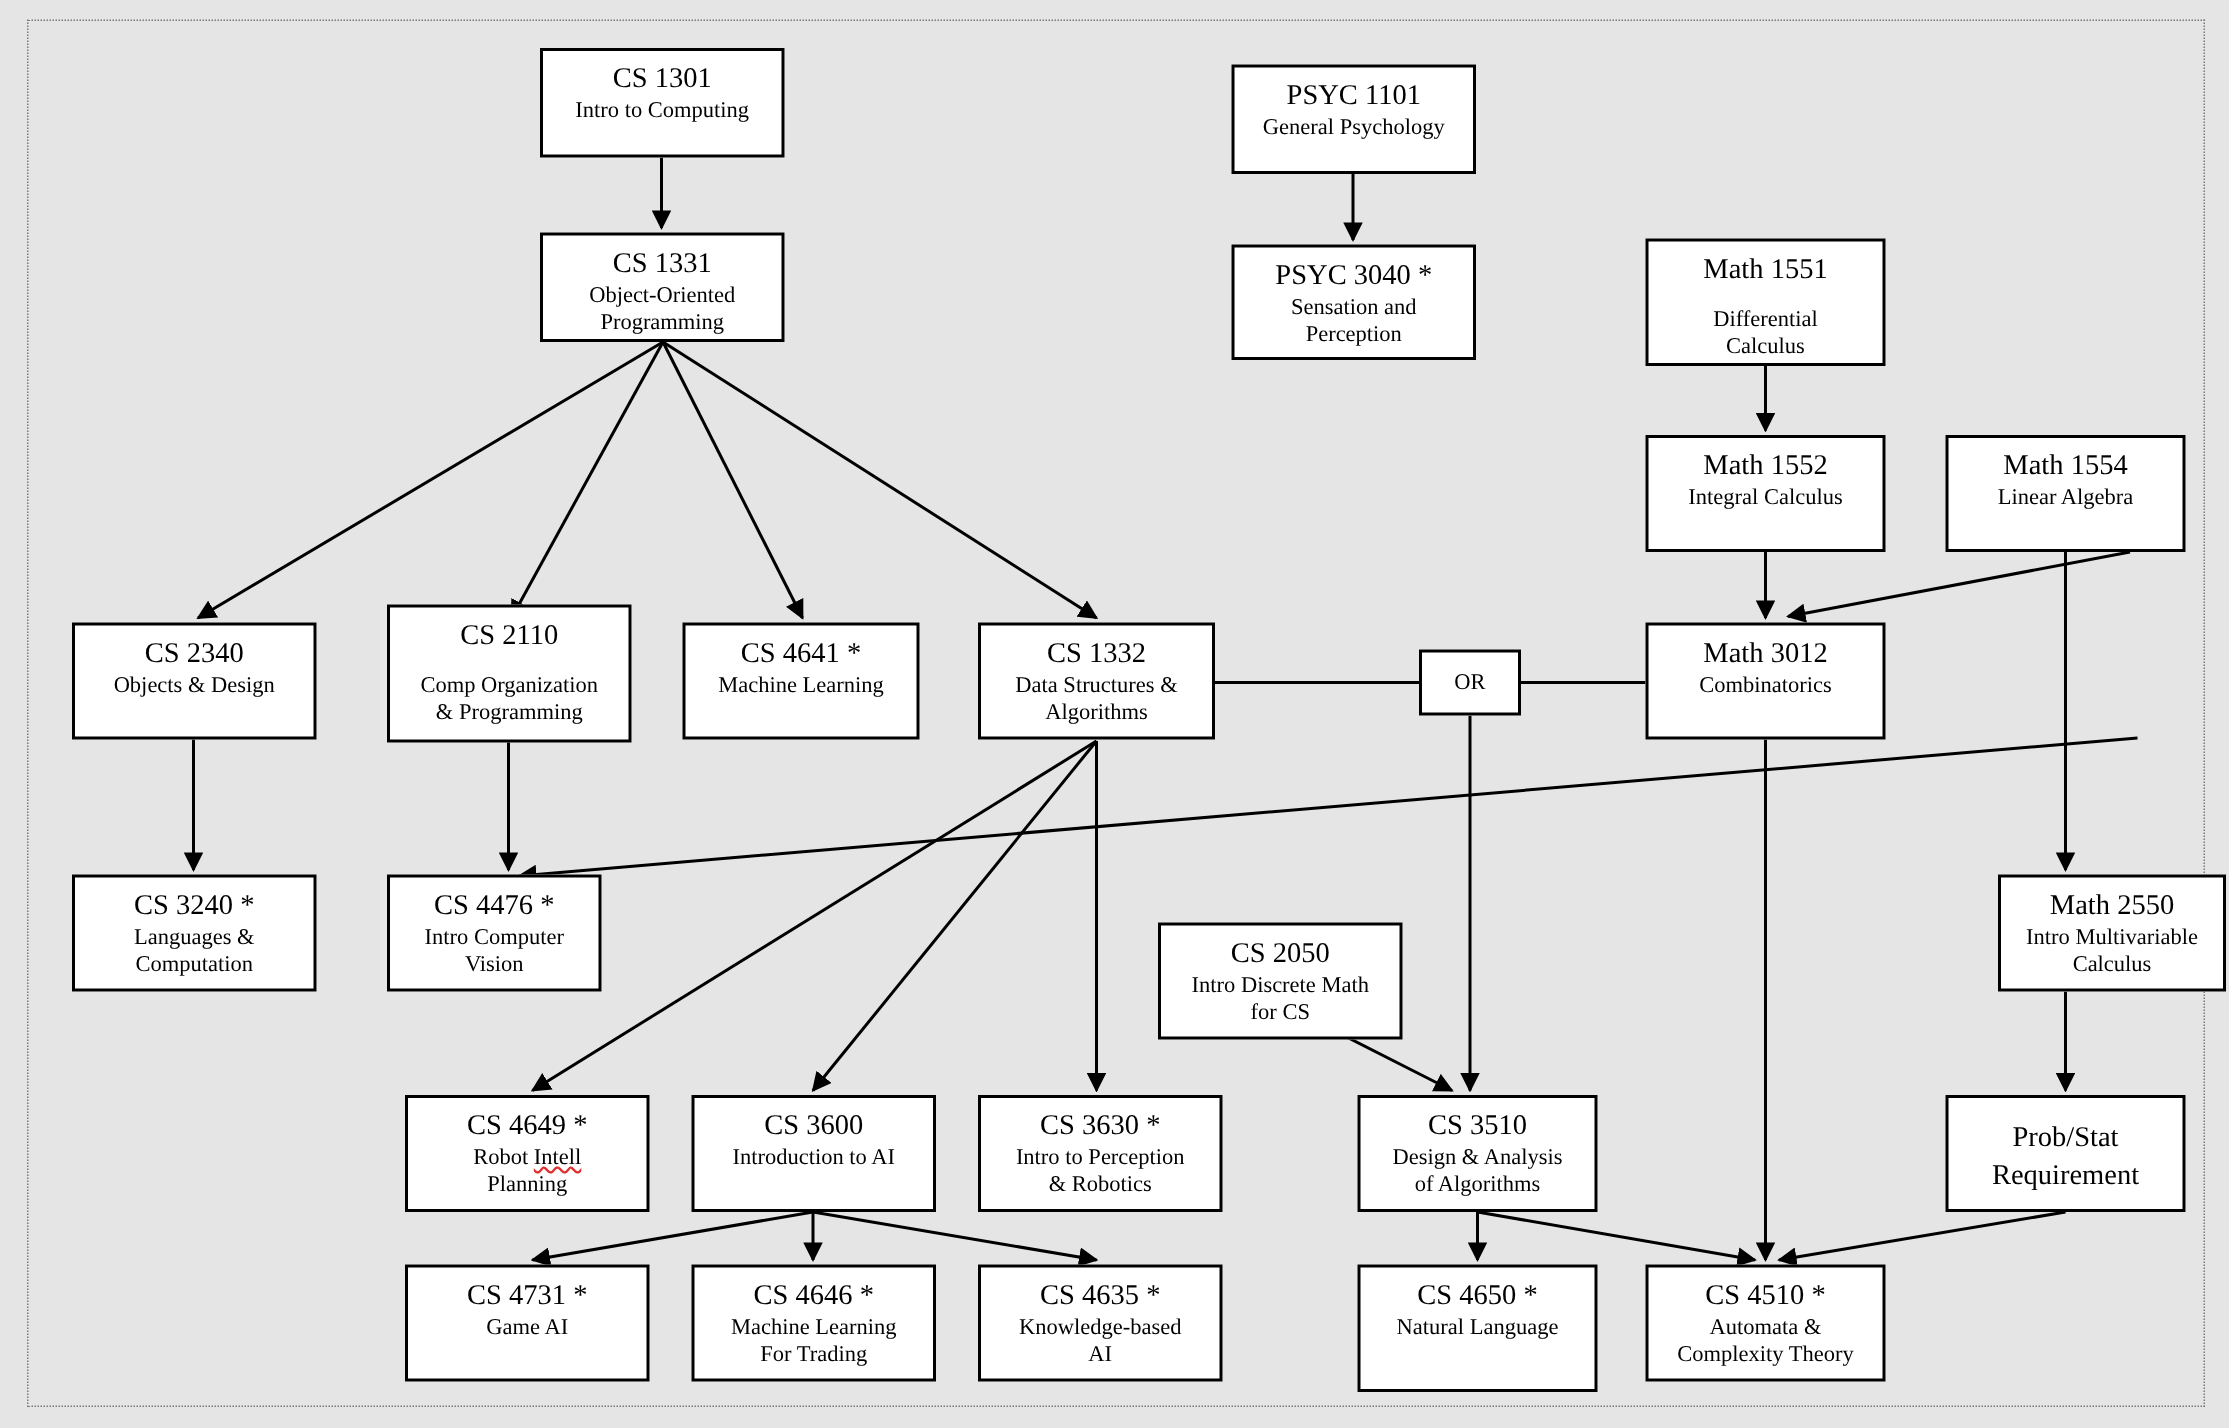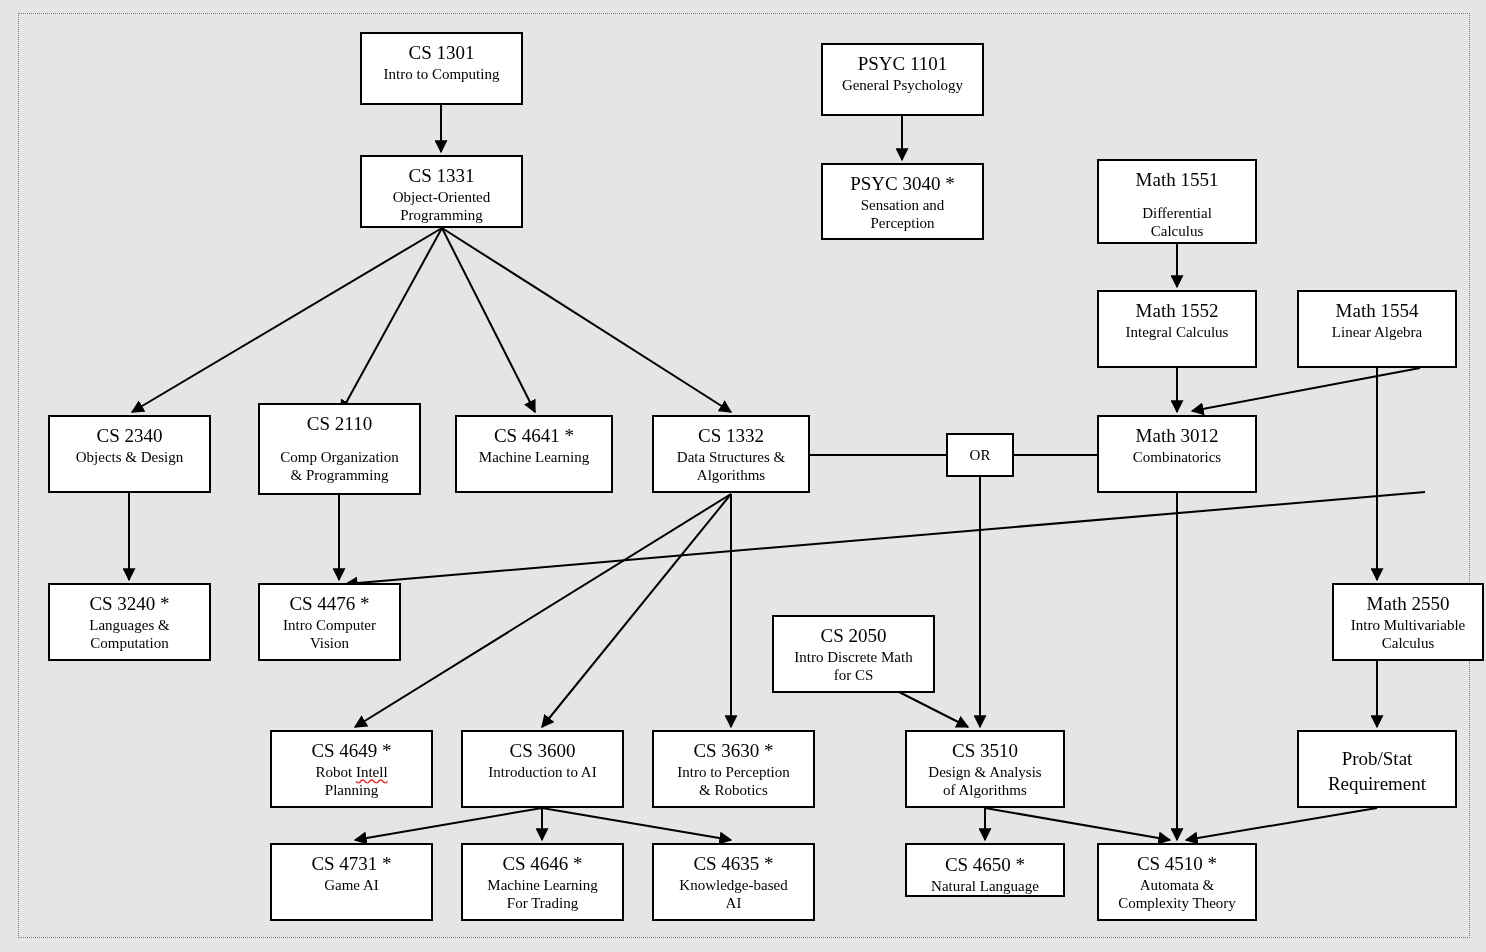--- a/index.html
+++ b/index.html
@@ -230,21 +230,21 @@
       <div class="node" style="left: 461px; top: 843px; width: 163px; height: 78px;">
         <div class="code">CS 4646 *</div>
         <div class="title">Machine Learning
 For Trading</div>
       </div>
       <div class="node" style="left: 652px; top: 843px; width: 163px; height: 78px;">
         <div class="code">CS 4635 *</div>
         <div class="title">Knowledge-based
 AI</div>
       </div>
-      <div class="node" style="left: 905px; top: 843px; width: 160px; height: 54px; justify-content: center;">
+      <div class="node" style="left: 905px; top: 843px; width: 160px; height: 85px;">
         <div class="code">CS 4650 *</div>
         <div class="title">Natural Language</div>
       </div>
       <div class="node" style="left: 1097px; top: 843px; width: 160px; height: 78px;">
         <div class="code">CS 4510 *</div>
         <div class="title">Automata &amp;
 Complexity Theory</div>
       </div>
     </div>
 

